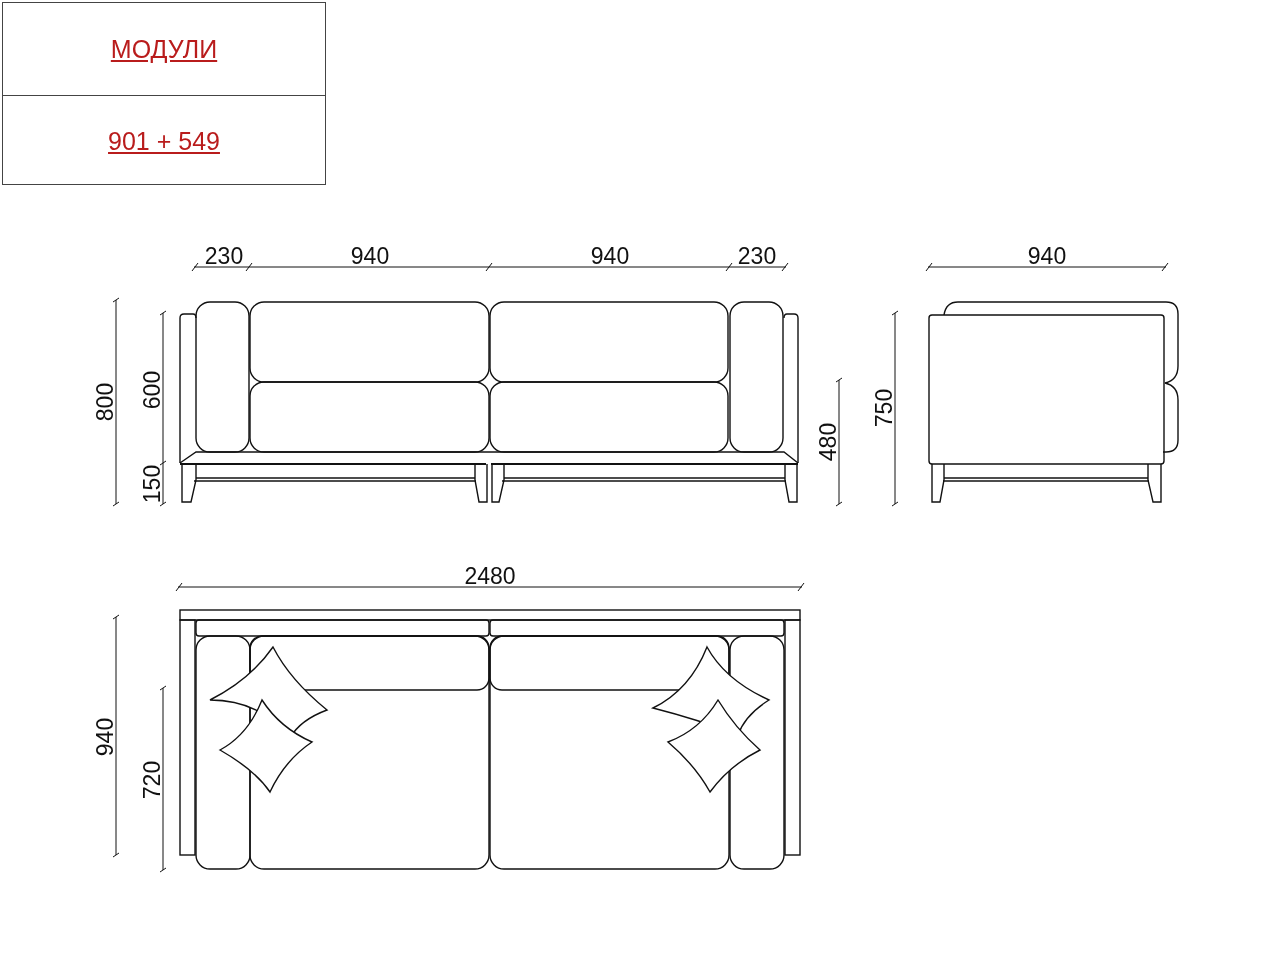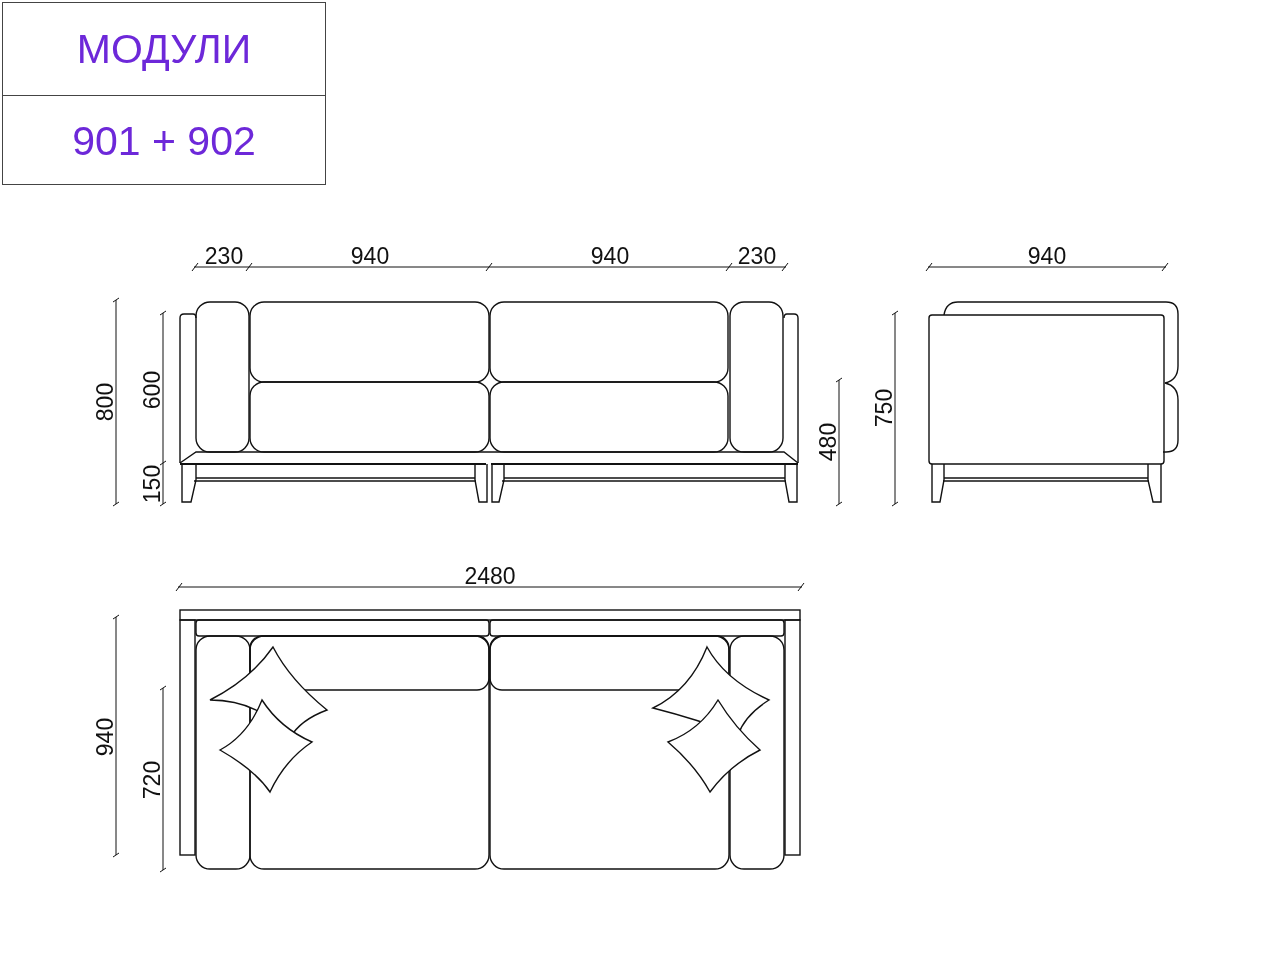--- a/index.html
+++ b/index.html
@@ -1,30 +1,30 @@
 <!DOCTYPE html>
 <html><head>
 <meta charset="utf-8">
 <style>
   html,body{margin:0;padding:0;background:#fff;}
   body{width:1280px;height:960px;position:relative;overflow:hidden;font-family:"Liberation Sans",sans-serif;}
   .titlebox{position:absolute;left:2px;top:2px;width:324px;height:183px;border:1px solid #444;box-sizing:border-box;}
-  .titlebox .row{height:91px;display:flex;align-items:center;justify-content:center;font-size:41px;color:#6d28d9;}
+  .titlebox .row{height:91px;display:flex;align-items:center;justify-content:center;font-size:25px;color:#b91c1c;text-decoration:underline;}
   .titlebox .row.top{border-bottom:1px solid #444;height:92px;}
   svg{position:absolute;left:0;top:0;}
   svg text{font-family:"Liberation Sans",sans-serif;font-size:23px;fill:#111;}
   .l{fill:none;stroke:#111;stroke-width:1.4;}
   .t{fill:none;stroke:#111;stroke-width:1;}
 </style>
 </head>
 <body>
 
 <div class="titlebox">
   <div class="row top">МОДУЛИ</div>
-  <div class="row">901 + 902</div>
+  <div class="row">901 + 549</div>
 </div>
 
 <svg width="1280" height="960" viewBox="0 0 1280 960">
 
   <g>
 
     <g>
       <line class="t" x1="194" y1="267" x2="786" y2="267"></line>
       <line class="t" x1="192" y1="271" x2="198" y2="263"></line>
       <line class="t" x1="246" y1="271" x2="252" y2="263"></line>

